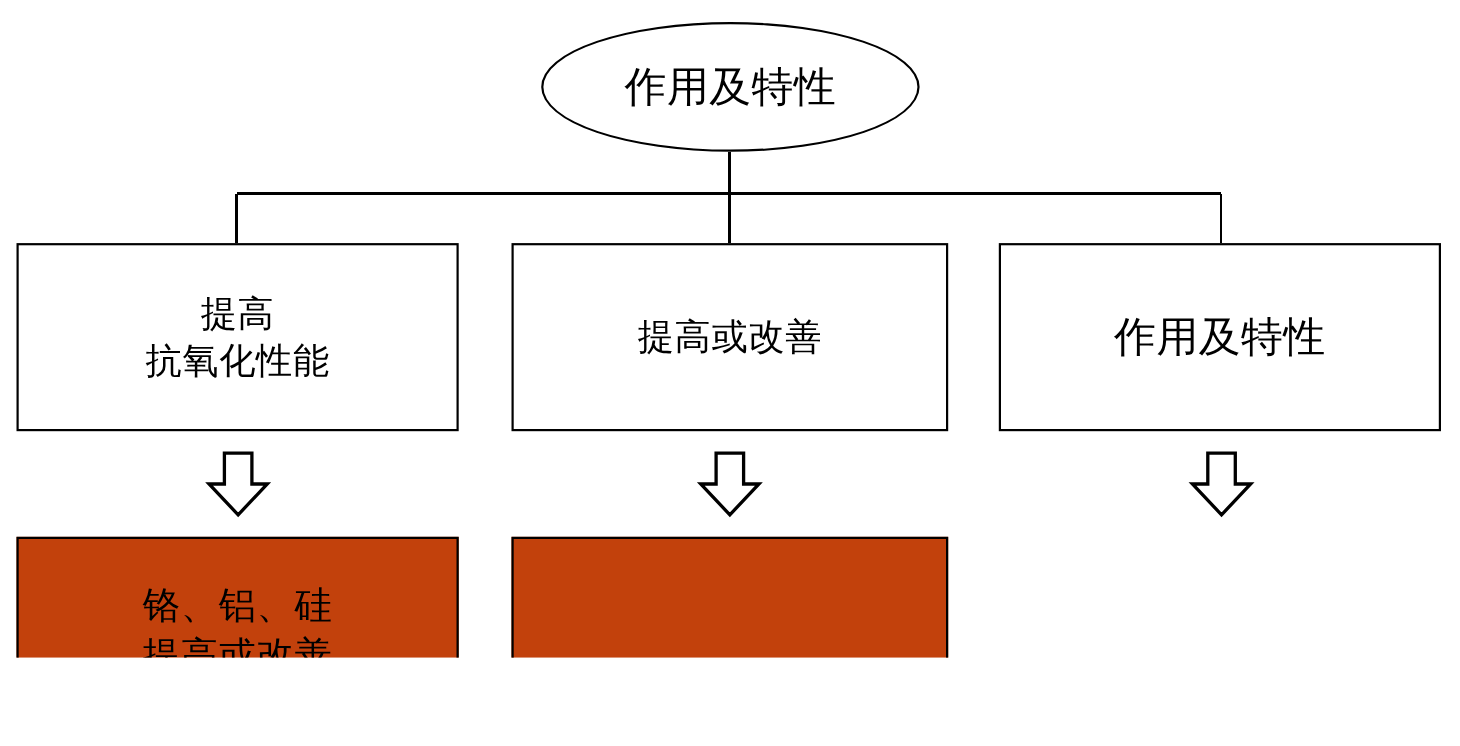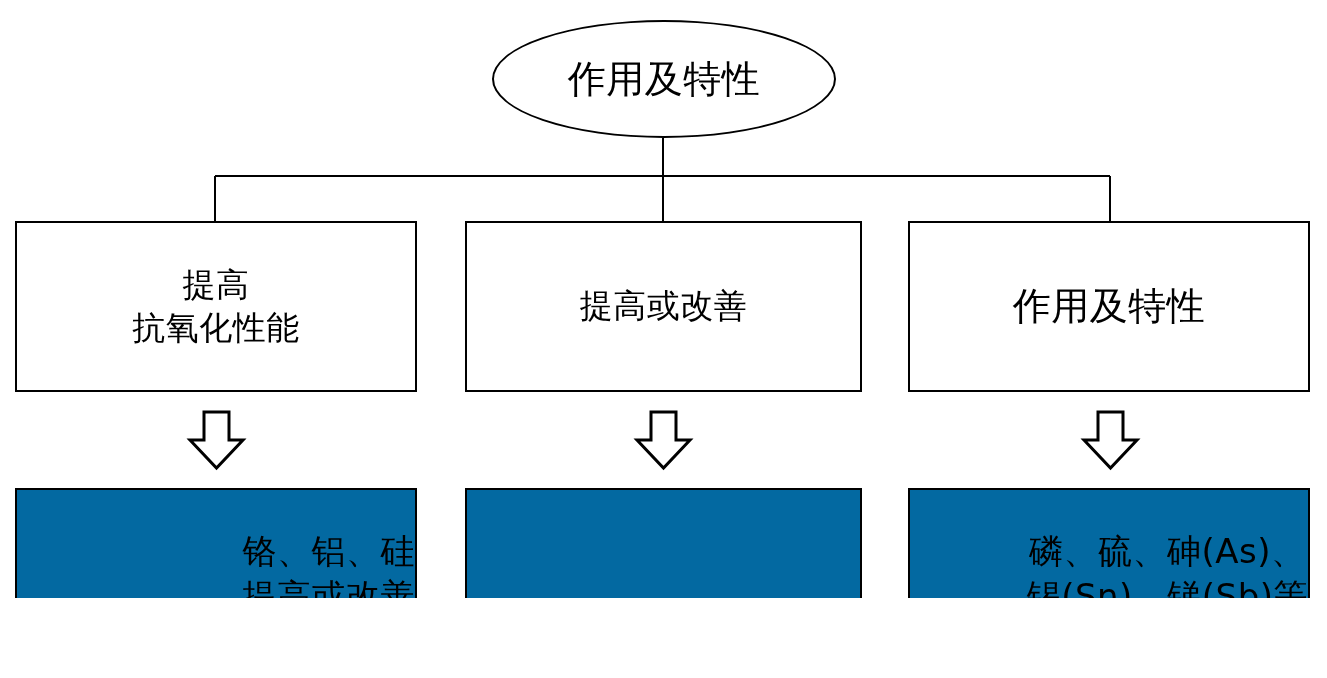--- a/index.html
+++ b/index.html
@@ -64,25 +64,25 @@
     line-height: 1.30;
     letter-spacing: 0.5px;
   }
   .cat-label.two-line { font-size: 33px; }
   .cat-label.one-line { font-size: 38px; }
 
   
   .el-box {
     position: absolute;
     border: 2.6px solid #000000;
-    background: #0369a1;
+    background: #c2410c;
     box-sizing: border-box;
     display: flex;
     align-items: center;
-    justify-content: flex-end;
+    justify-content: center;
     text-align: center;
   }
   .el-label {
     color: #000000;
     font-size: 34px;
     line-height: 1.32;
     letter-spacing: 0.5px;
     white-space: nowrap;
   }
 
@@ -138,20 +138,14 @@
       <span class="line-break">铬、铝、硅</span>
       <span class="line-break">提高或改善</span>
     </div>
   </div>
 
   <div class="el-box" style="left:465px; top:488px; width:397px; height:172px;">
     <div class="el-label">
     </div>
   </div>
 
-  <div class="el-box" style="left:908px; top:488px; width:402px; height:172px;">
-    <div class="el-label">
-      <span class="line-break">磷、硫、砷(As)、</span>
-      <span class="line-break">锡(Sn)、锑(Sb)等</span>
-    </div>
-  </div>
 
 </div>
 
 </body></html>

